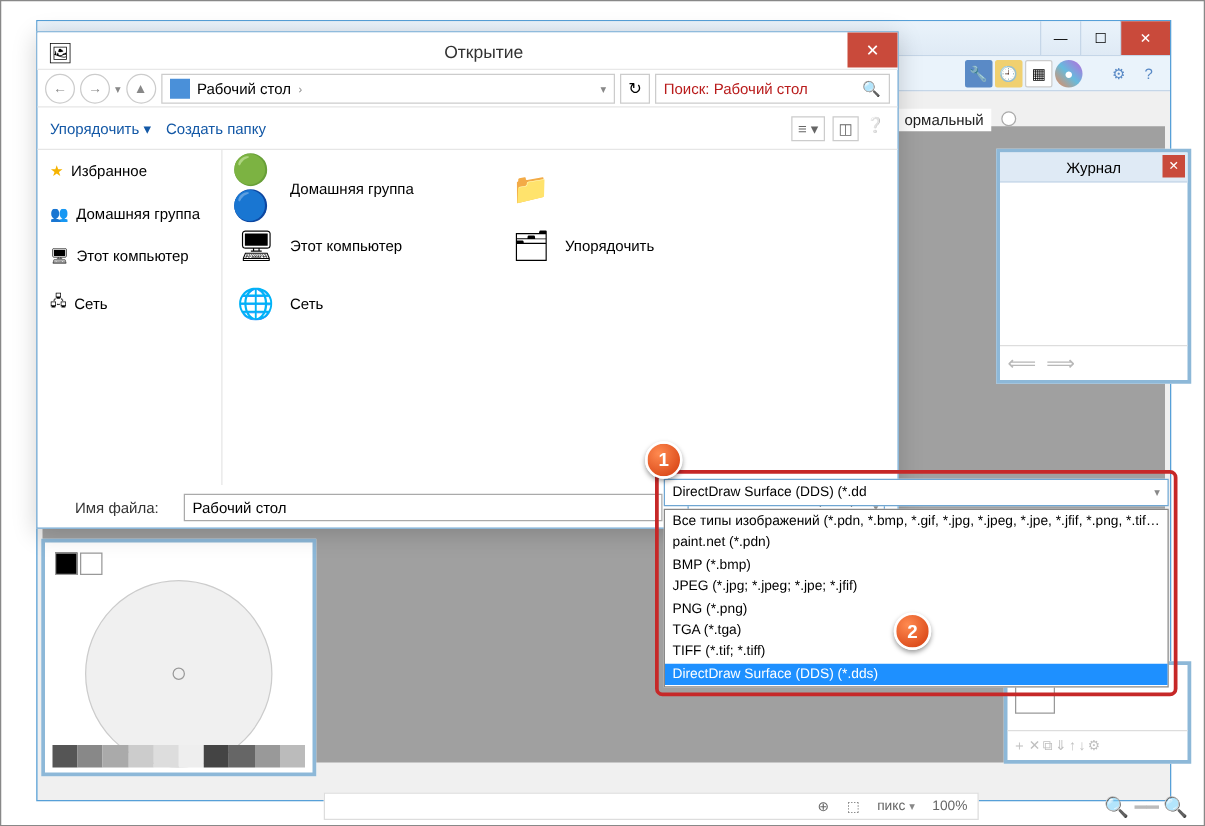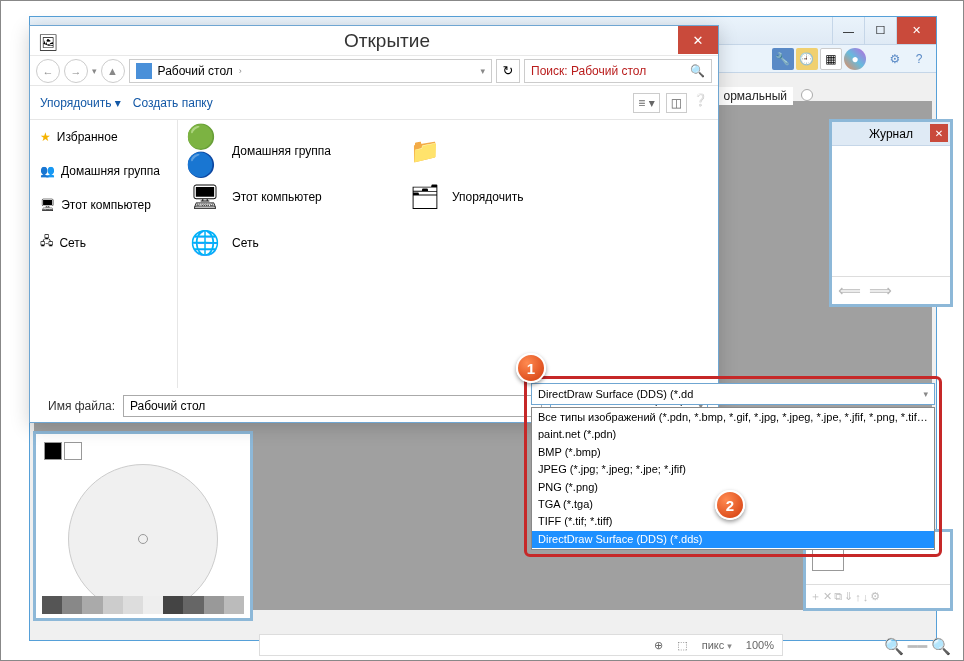--- a/index.html
+++ b/index.html
@@ -14,21 +14,21 @@
 .icon-btn { width: 22px; height: 22px; display: inline-flex; align-items: center; justify-content: center; font-size: 12px; border-radius: 2px; }
 .icon-1 { background: #5a8ac6; color: #fff; }
 .icon-2 { background: #f0d070; color: #8a6d00; }
 .icon-3 { background: #fff; border:1px solid #ccc; }
 .icon-4 { background: linear-gradient(45deg,#e85,#6bd,#b6d); color:#fff; border-radius: 50%; }
 .app-canvas { position: absolute; left: 4px; top: 84px; right: 4px; bottom: 30px; background: #a0a0a0; }
 .normal-label { position:absolute; top:86px; right:170px; font-size:12px; color:#222; background:#fff; padding:2px 6px;}
 .normal-circle{position:absolute; top:88px; right:150px; width:12px; height:12px; border:1px solid #aaa; border-radius:50%; background:#fff;}
 
 
-.history-panel { position: absolute; right: 10px; top: 118px; width: 124px; background: #fff; border: 3px solid #8db8d8; }
+.history-panel { position: absolute; right: 10px; top: 118px; width: 156px; background: #fff; border: 3px solid #8db8d8; }
 .history-title { height: 24px; background: #dfeaf5; display: flex; align-items: center; justify-content: center; font-size: 12px; position: relative; border-bottom:1px solid #c5d6e8;}
 .history-close { position: absolute; right: 2px; top: 2px; width: 18px; height: 18px; background: #c94a3b; color: #fff; display: flex; align-items: center; justify-content: center; font-size: 10px; }
 .history-body { height: 130px; }
 .history-nav { height: 28px; border-top: 1px solid #ddd; display: flex; align-items: center; padding: 0 6px; gap: 8px; color: #b8b8b8; }
 
 
 .layers-panel { position:absolute; right:10px; top:528px; width:150px; height:82px; background:#fff; border:3px solid #8db8d8; display:flex; flex-direction:column;}
 .layers-body{flex:1; display:flex; align-items:center; padding:6px; gap:6px;}
 .layer-thumb{width:32px; height:26px; border:1px solid #999; background:#fff;}
 .layers-toolbar{height:24px; border-top:1px solid #ddd; display:flex; align-items:center; padding:0 4px; gap:2px; color:#c0c0c0; font-size:11px;}
@@ -42,39 +42,39 @@
 .swatches-row{position:absolute; bottom:4px; left:6px; right:6px; height:18px; display:flex;}
 .swatches-row span{flex:1;}
 
 
 .status-bar{position:absolute; left:258px; bottom:4px; right:180px; height:22px; background:#fff; border:1px solid #ddd; display:flex; align-items:center; justify-content:flex-end; padding:0 8px; gap:14px; font-size:11px; color:#666;}
 .zoom-icons{position:absolute; right:12px; bottom:4px; display:flex; gap:4px; color:#bbb;}
 
 
 .dialog { position: absolute; left: 28px; top: 24px; width: 690px; height: 398px; background: #fff; border: 1px solid #6fa6d2; box-shadow: 0 4px 18px rgba(0,0,0,.18); }
 .dlg-titlebar { height: 30px; background: #fff; display: flex; align-items: center; position: relative; border-bottom:1px solid #e8e8e8;}
-.dlg-title { flex: 1; text-align: center; font-size: 19px; color: #333; }
+.dlg-title { flex: 1; text-align: center; font-size: 14px; color: #333; }
 .dlg-icon { width: 18px; height: 16px; margin-left: 8px; }
 .dlg-close { position: absolute; right: 0; top: 0; width: 40px; height: 28px; background: #c94a3b; color: #fff; display: flex; align-items: center; justify-content: center; font-size: 13px; }
 .dlg-nav { height: 30px; display: flex; align-items: center; padding: 4px 6px; gap: 4px; border-bottom: 1px solid #e6e6e6; }
 .nav-arrow { width: 24px; height: 24px; border: 1px solid #ccc; border-radius: 50%; display: flex; align-items: center; justify-content: center; font-size: 11px; color: #888; }
 .breadcrumb { flex: 1; height: 24px; border: 1px solid #ccc; display: flex; align-items: center; padding: 0 6px; font-size: 12px; gap: 6px; }
 .desktop-ico{width:16px;height:16px;background:#4a90d9;display:inline-block;}
 .reload-btn{width:24px;height:24px;border:1px solid #ccc;display:flex;align-items:center;justify-content:center;font-size:13px;}
 .search-box { width: 188px; height: 24px; border: 1px solid #ccc; display: flex; align-items: center; padding: 0 6px; font-size: 12px; color: #b91c1c; justify-content: space-between; }
 .dlg-toolbar { height: 34px; display: flex; align-items: center; padding: 0 10px; gap: 12px; font-size: 12px; color: #1358a6; border-bottom: 1px solid #e6e6e6; }
 .dlg-toolbar .right { margin-left: auto; display: flex; gap: 6px; color: #666; }
 .dlg-body { display: flex; height: 268px; }
 .sidebar { width: 148px; border-right: 1px solid #e6e6e6; padding: 6px 0; font-size: 12px; }
 .side-item { display: flex; align-items: center; gap: 6px; padding: 4px 10px; }
 .star-ico{color:#f5b301;}
 .folder-area { flex: 1; padding: 10px 8px; display: flex; flex-wrap: wrap; align-content: flex-start; gap: 4px 20px; }
 .folder-item { width: 200px; height: 42px; display: flex; align-items: center; gap: 8px; font-size: 12px; }
 .big-icon { width: 38px; height: 38px; display: flex; align-items: center; justify-content: center; font-size: 24px; }
-.dlg-footer { height: 36px; display: flex; align-items: center; padding: 0 10px; gap: 8px; font-size: 12px; }
+.dlg-footer { height: 36px; display: flex; align-items: center; padding: 0 10px; gap: 20px; font-size: 12px; }
 .filename-label { color: #333; }
 .filename-input { flex: 1; height: 22px; border: 1px solid #aaa; padding: 0 6px; font-size: 12px; }
 .filetype-select { width: 158px; height: 22px; border: 1px solid #6fa6d2; background:#fff; font-size: 11px; display:flex; align-items:center; justify-content:space-between; padding:0 4px;}
 
 
 .dropdown-area { position: absolute; left: 523px; top: 375px; width: 418px; border: 3px solid #c62828; border-radius: 6px; background: transparent; padding: 4px; }
 .dropdown-list { background: #fff; border: 1px solid #888; font-size: 11px; line-height: 1.4; padding: 1px 0; }
 .dropdown-list div { padding: 1px 6px; white-space: nowrap; overflow:hidden; text-overflow:ellipsis;}
 .dropdown-list .selected { background: #1e90ff; color: #fff; }
 .filetype-box{ background:#fff; border:1px solid #6fa6d2; height:22px; font-size:11px; display:flex; align-items:center; justify-content:space-between; padding:0 6px; margin-bottom:2px;}

